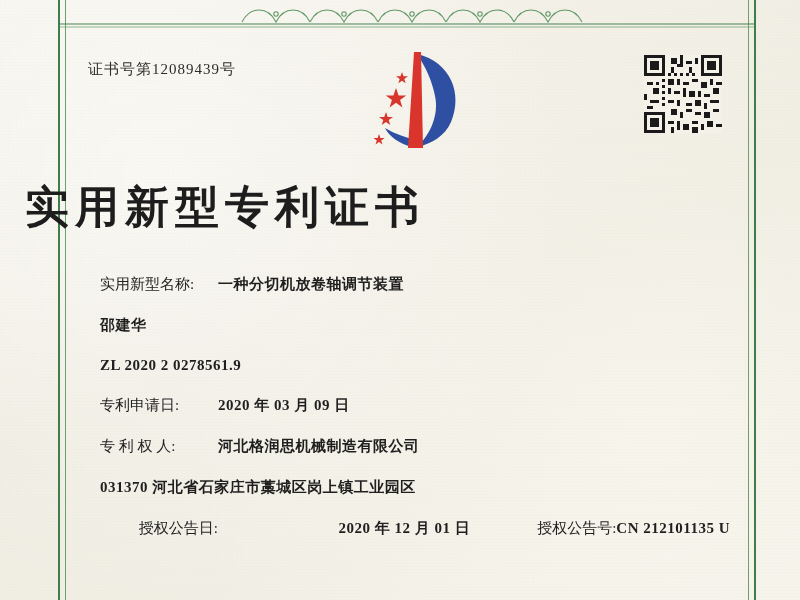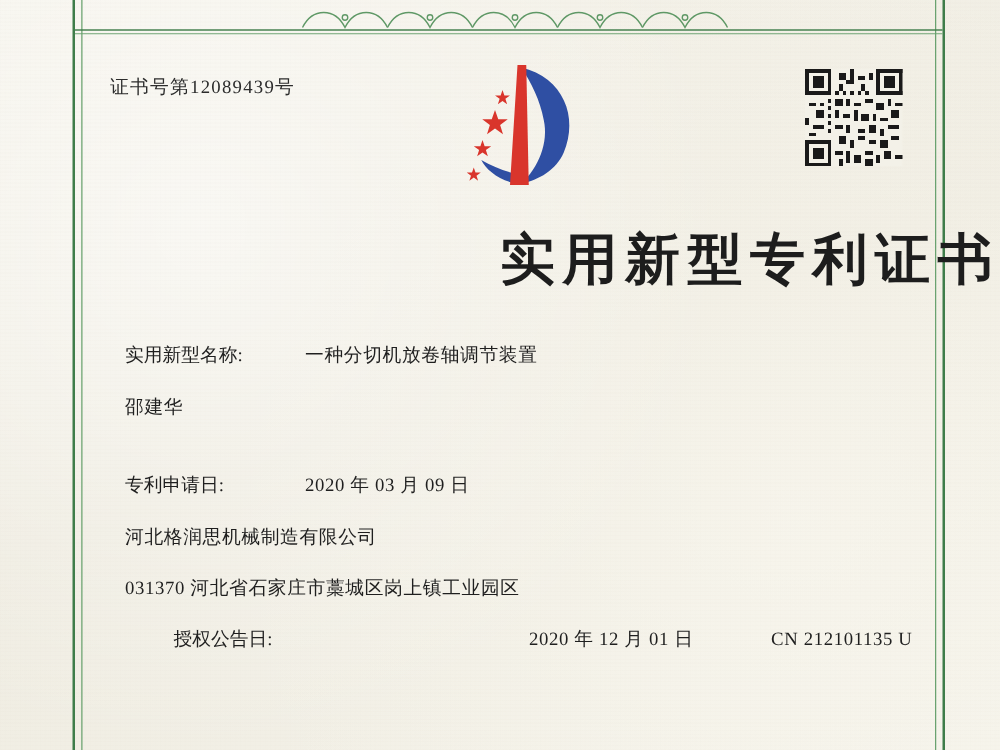--- a/index.html
+++ b/index.html
@@ -104,21 +104,21 @@
     letter-spacing: 1px;
     font-family: "Liberation Serif", serif;
   }
 
   
   .main-title {
     position: absolute;
     left: 0;
     right: 0;
     top: 178px;
-    text-align: right;
+    text-align: left;
     font-size: 44px;
     font-weight: bold;
     letter-spacing: 6px;
     color: #1d1d1d;
     font-family: Liberation Mono, monospace;
     padding-left: 25px;
   }
 
   
   .fields {
@@ -126,31 +126,31 @@
     left: 100px;
     top: 275px;
     right: 70px;
   }
   .field-row {
     display: flex;
     align-items: baseline;
     margin-bottom: 22px;
     font-size: 15px;
     color: #1f1f1f;
-    gap: 26px;
   }
   .field-label {
     width: 118px;
     flex: 0 0 118px;
     letter-spacing: 0px;
     white-space: pre;
   }
   .field-value {
     flex: 1 1 auto;
     letter-spacing: 0.5px;
+    font-weight: bold;
   }
 
   
   .field-row.dual {
     margin-bottom: 0;
     text-align: right;
   }
   .dual .col2 {
     display: flex;
     align-items: baseline;
@@ -304,38 +304,41 @@
     <div class="field-row">
       <div class="field-label">实用新型名称:</div>
       <div class="field-value">一种分切机放卷轴调节装置</div>
     </div>
 
     <div class="field-row">
       <div class="field-value">邵建华</div>
     </div>
 
     <div class="field-row">
+      <div class="field-value">ZL 2020 2 0278561.9</div>
     </div>
 
     <div class="field-row">
       <div class="field-label">专利申请日:</div>
       <div class="field-value">2020 年 03 月 09 日</div>
     </div>
 
     <div class="field-row">
+      <div class="field-label">专 利 权 人:</div>
       <div class="field-value">河北格润思机械制造有限公司</div>
     </div>
 
     <div class="field-row">
       <div class="field-value">031370 河北省石家庄市藁城区岗上镇工业园区</div>
     </div>
 
     <div class="field-row dual">
       <div class="field-label">授权公告日:</div>
       <div class="field-value">2020 年 12 月 01 日</div>
       <div class="col2">
+        <div class="field-label">授权公告号:</div>
         <div class="field-value">CN 212101135 U</div>
       </div>
     </div>
 
   </div>
 
 </div>
 
 </body></html>

